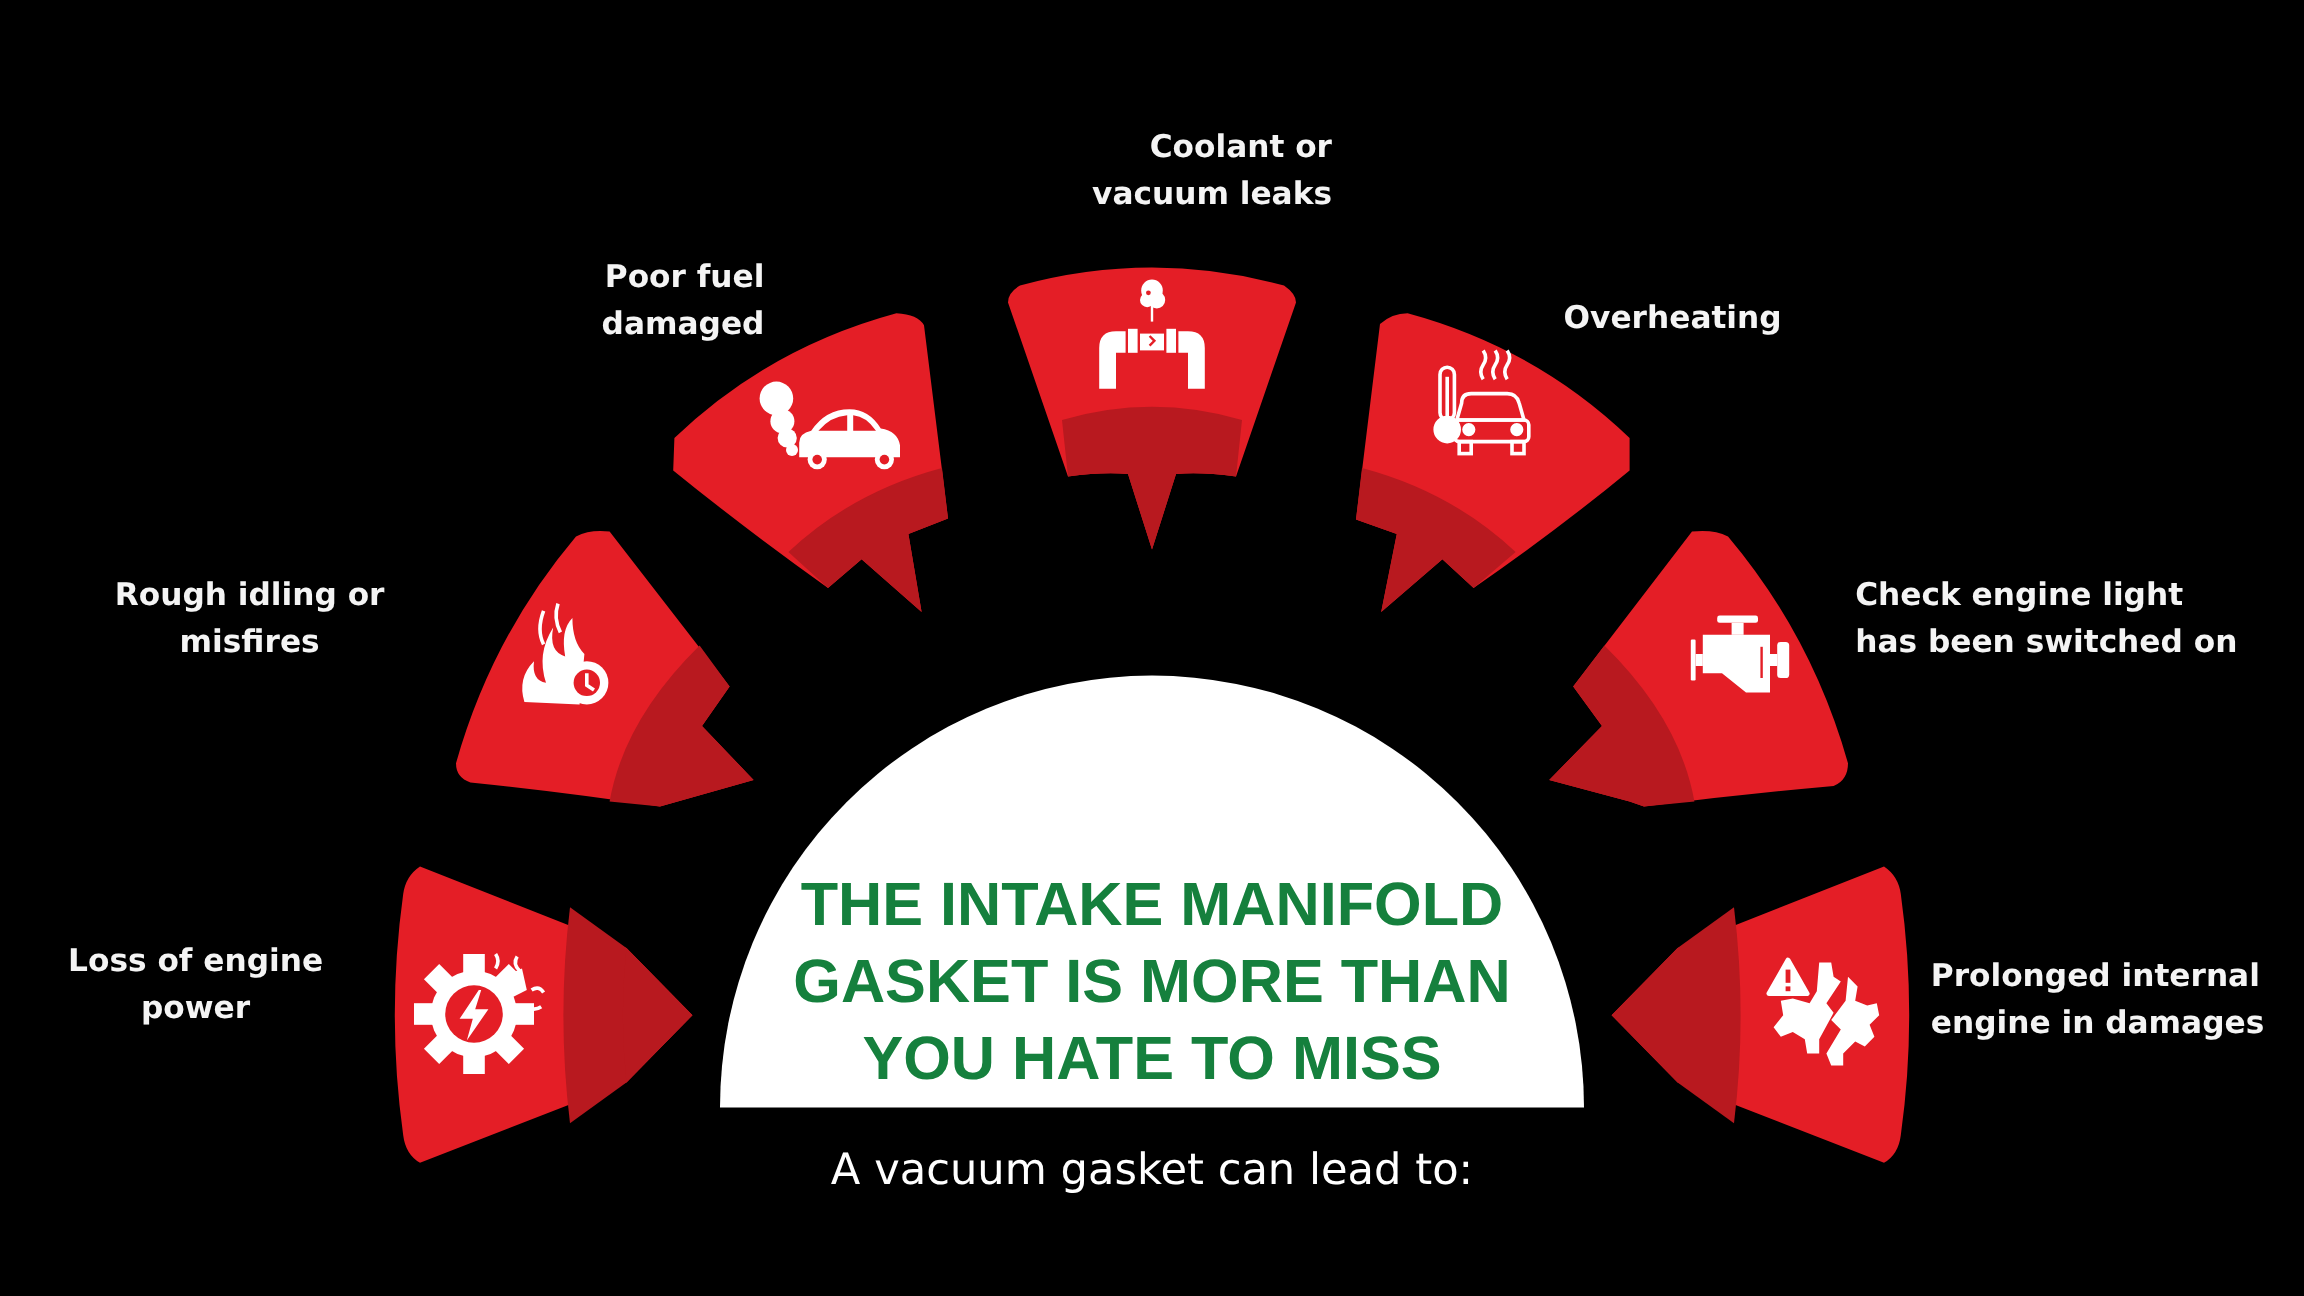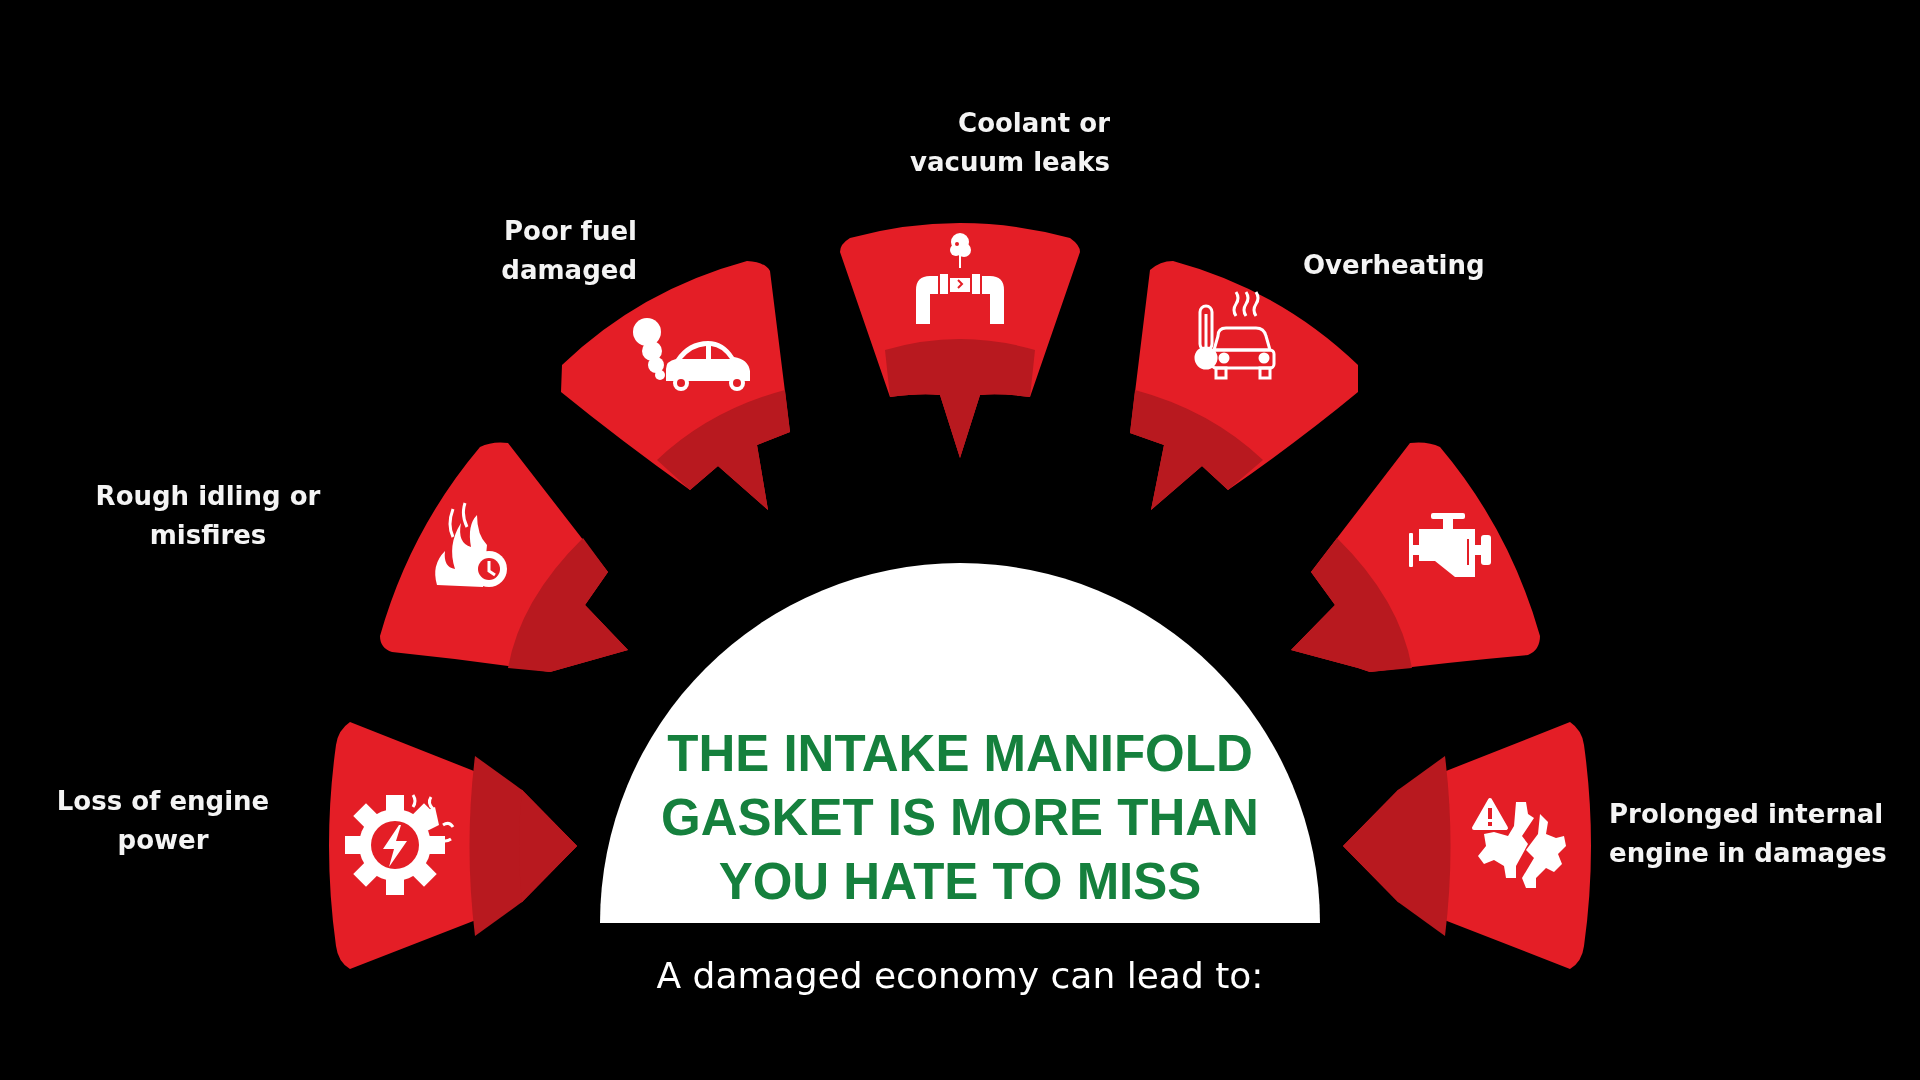--- a/index.html
+++ b/index.html
@@ -159,21 +159,21 @@
 
   <path d="M600,923 A360,360 0 0 1 1320,923 Z" fill="#FFFFFF"></path>
 </svg>
 
 <div id="title">
   <span>THE INTAKE MANIFOLD</span>
   <span>GASKET IS MORE THAN</span>
   <span>YOU HATE TO MISS</span>
 </div>
 
-<div id="subtitle">A damaged economy can lead to:</div>
+<div id="subtitle">A vacuum gasket can lead to:</div>
 
 <div class="label right" style="left:40px; top:782px; width:246px;">
   <span>Loss of engine</span>
   <span>power</span>
 </div>
 
 <div class="label right" style="left:60px; top:477px; width:296px;">
   <span>Rough idling or</span>
   <span>misfires</span>
 </div>
@@ -186,18 +186,20 @@
 <div class="label center" style="left:810px; top:104px; width:300px;">
   <span>Coolant or</span>
   <span>vacuum leaks</span>
 </div>
 
 <div class="label left" style="left:1303px; top:246px; width:260px;">
   <span>Overheating</span>
 </div>
 
 <div class="label left" style="left:1546px; top:477px; width:360px;">
+  <span>Check engine light</span>
+  <span>has been switched on</span>
 </div>
 
 <div class="label left" style="left:1609px; top:795px; width:300px;">
   <span>Prolonged internal</span>
   <span>engine in damages</span>
 </div>
 
 </body></html>

